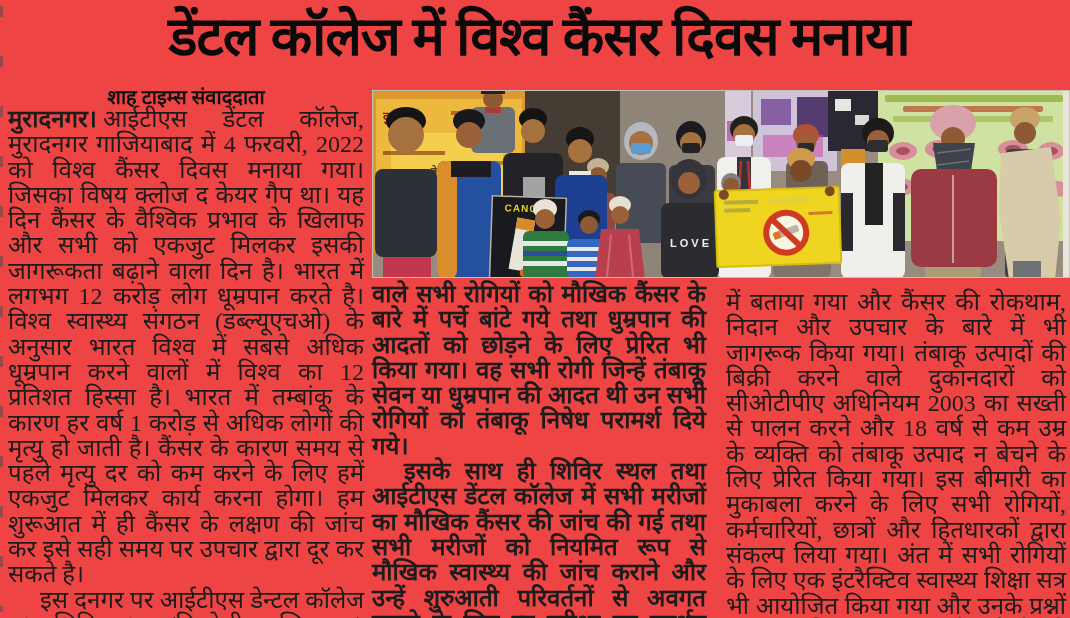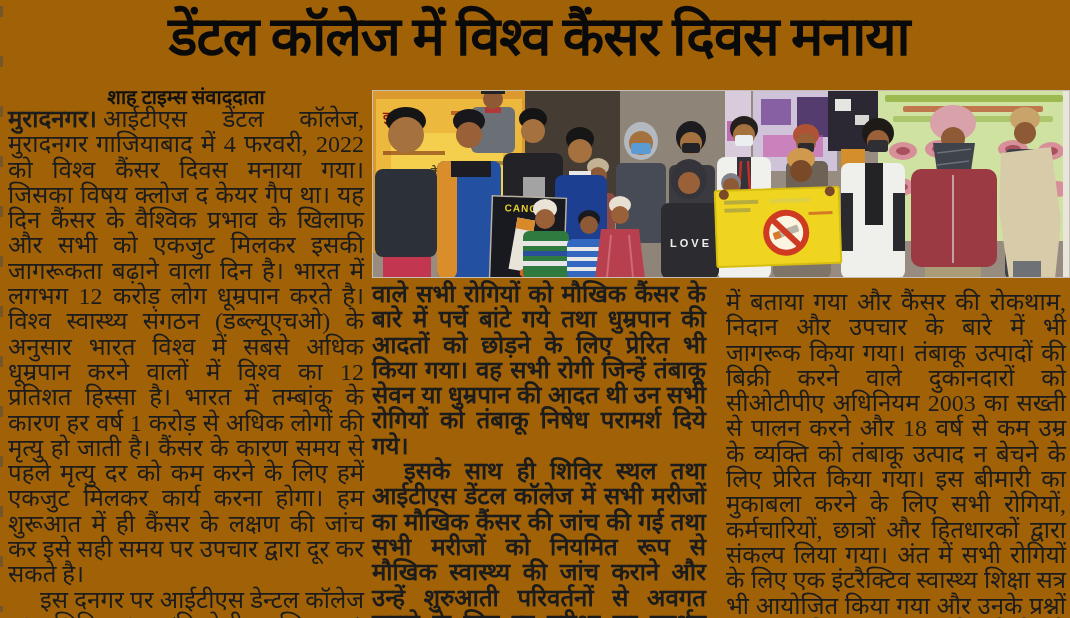--- a/index.html
+++ b/index.html
@@ -1,18 +1,18 @@
 <!DOCTYPE html>
 <html><head>
 <meta charset="utf-8">
 <style>
   html,body{margin:0;padding:0;}
   .page{
     position:relative; width:1070px; height:618px;
-    background:#a16207; overflow:hidden;
+    background:#ef4444; overflow:hidden;
     font-family:"Liberation Serif", serif; color:#181818;
   }
   .edge-marks{
     position:absolute; left:0; top:6px; width:3px; height:606px;
     background:repeating-linear-gradient(180deg,#4a4a4a 0 11px,transparent 11px 50px);
     opacity:.5;
   }
   .headline{
     position:absolute; left:10px; right:2px; top:-4px; margin:0;
     font-size:54px; line-height:82px; font-weight:bold; text-align:center;

